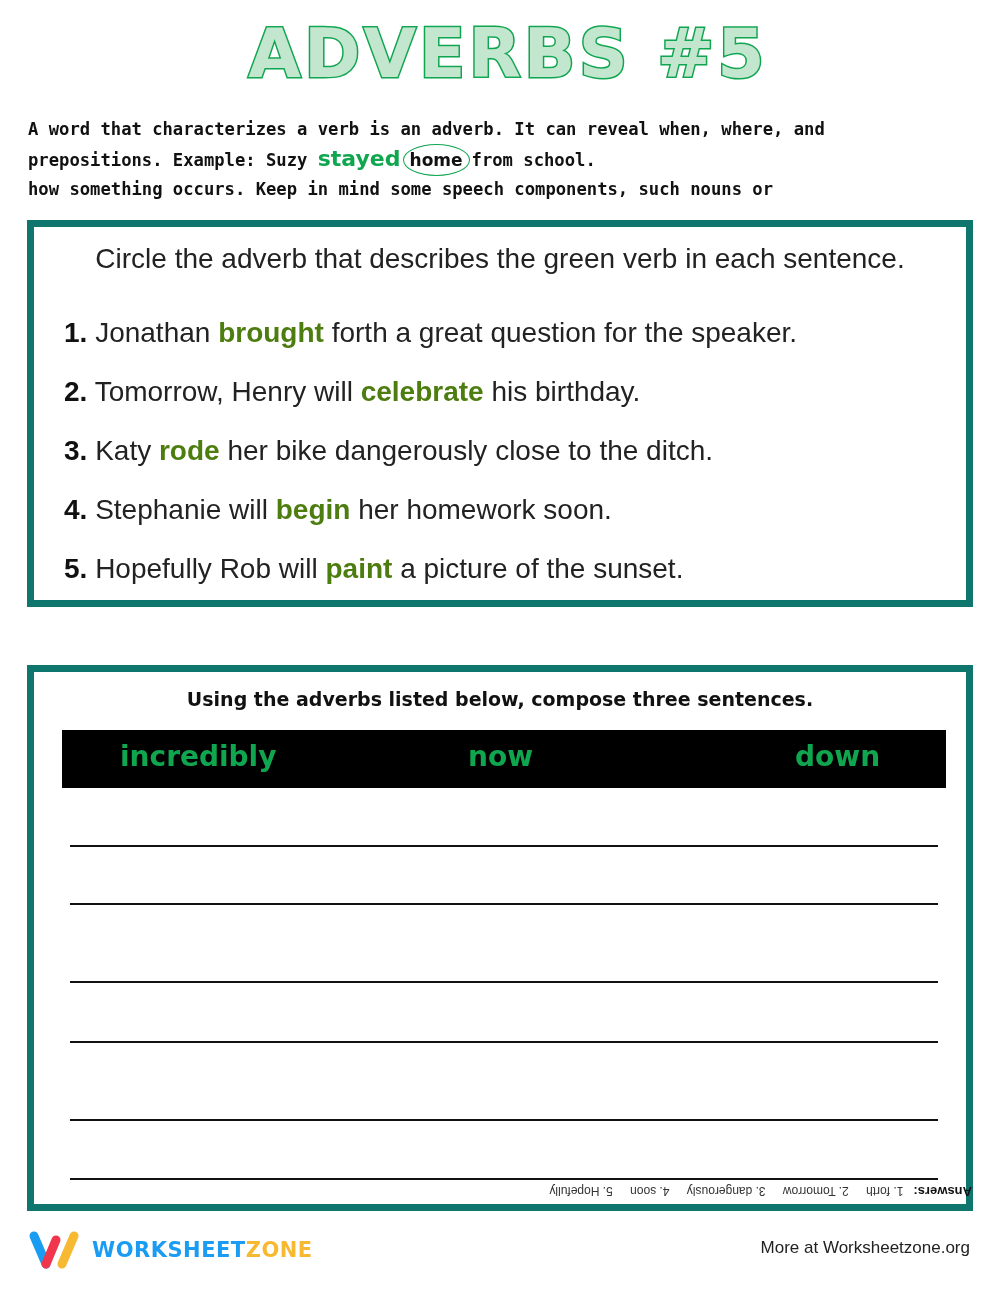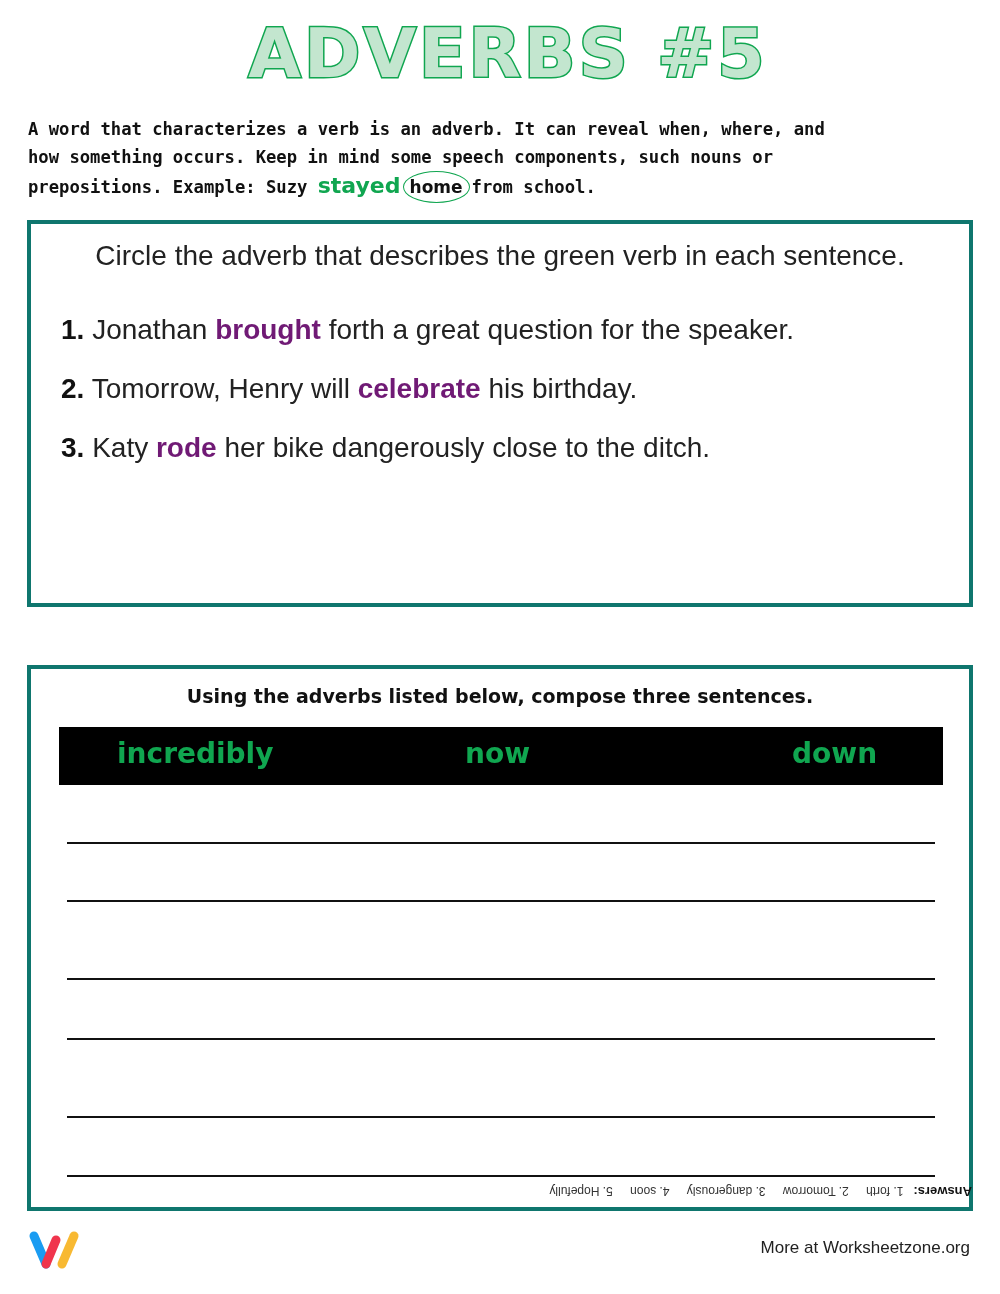--- a/index.html
+++ b/index.html
@@ -24,35 +24,35 @@
   .intro .verb {
     color: #10a650; font-family: "DejaVu Sans", sans-serif; font-weight: bold; font-size: 22px;
   }
   .intro .circled {
     display: inline-block; border: 1.5px solid #10a650; border-radius: 50%;
     padding: 0 6px; line-height: 30px; margin: 0 2px;
     font-family: "DejaVu Sans", sans-serif; font-weight: bold; font-size: 17px;
   }
 
   .box {
-    position: absolute; border: 4px solid #0f766e; background: transparent;
+    position: absolute; border: 7px solid #0f766e; background: transparent;
   }
   .box1 { left: 27px; top: 220px; width: 946px; height: 387px; }
   .box2 { left: 27px; top: 665px; width: 946px; height: 546px; }
 
   .box1 .instr {
     position: absolute; left: 0; top: 16px; width: 100%; text-align: center;
     font-family: "Liberation Sans", sans-serif; font-size: 28px; color: #222;
   }
   .item {
     position: absolute; left: 30px; font-family: "Liberation Sans", sans-serif; font-size: 28px; color: #222;
     white-space: nowrap;
   }
   .item .num { font-weight: bold; color: #111; }
-  .item .verb { font-weight: bold; color: #701a75; }
+  .item .verb { font-weight: bold; color: #4d7c0f; }
 
   .box2 .instr {
     position: absolute; left: 0; top: 16px; width: 100%; text-align: center;
     font-family: "DejaVu Sans", sans-serif; font-weight: bold; font-size: 19px; color: #111;
   }
   .word-bank {
     position: absolute; left: 28px; top: 58px; width: 884px; height: 58px;
     background: #000000;
   }
   .word-bank .word {
@@ -81,36 +81,42 @@
     position: absolute; right: 30px; top: 1238px; font-family: "Liberation Sans", sans-serif; font-size: 17px; color: #222;
   }
 </style>
 </head>
 <body>
 
 <div class="title">ADVERBS #5</div>
 
 <div class="intro">
   <div>A word that characterizes a verb is an adverb. It can reveal when, where, and</div>
-  <div>how something occurs. Keep in mind some speech components, such nouns or</div>
   <div>
     <span>prepositions. Example: Suzy </span><span class="verb">stayed</span><span class="circled">home</span><span>from school.</span>
   </div>
+  <div>how something occurs. Keep in mind some speech components, such nouns or</div>
 </div>
 
 <div class="box box1">
   <div class="instr">Circle the adverb that describes the green verb in each sentence.</div>
   <div class="item" style="top:90px;">
     <span class="num">1.</span><span> Jonathan </span><span class="verb">brought</span><span> forth a great question for the speaker.</span>
   </div>
   <div class="item" style="top:149px;">
     <span class="num">2.</span><span> Tomorrow, Henry will </span><span class="verb">celebrate</span><span> his birthday.</span>
   </div>
   <div class="item" style="top:208px;">
     <span class="num">3.</span><span> Katy </span><span class="verb">rode</span><span> her bike dangerously close to the ditch.</span>
+  </div>
+  <div class="item" style="top:267px;">
+    <span class="num">4.</span><span> Stephanie will </span><span class="verb">begin</span><span> her homework soon.</span>
+  </div>
+  <div class="item" style="top:326px;">
+    <span class="num">5.</span><span> Hopefully Rob will </span><span class="verb">paint</span><span> a picture of the sunset.</span>
   </div>
 </div>
 
 <div class="box box2">
   <div class="instr">Using the adverbs listed below, compose three sentences.</div>
   <div class="word-bank">
     <span class="word" style="left:58px;">incredibly</span>
     <span class="word" style="left:406px;">now</span>
     <span class="word" style="left:733px;">down</span>
   </div>
@@ -130,15 +136,16 @@
   <span>4. soon</span>
   <span>5. Hopefully</span>
 </div>
 
 <div class="logo">
   <svg viewBox="0 0 58 44">
     <line x1="8" y1="8" x2="20" y2="36" stroke="#1a9cf2" stroke-width="9" stroke-linecap="round"></line>
     <line x1="30" y1="12" x2="20" y2="36" stroke="#f0354d" stroke-width="9" stroke-linecap="round"></line>
     <line x1="48" y1="8" x2="36" y2="36" stroke="#f8b932" stroke-width="9" stroke-linecap="round"></line>
   </svg>
+  <span class="brand"><span class="a">WORKSHEET</span><span class="b">ZONE</span></span>
 </div>
 
 <div class="more">More at Worksheetzone.org</div>
 
 </body></html>

